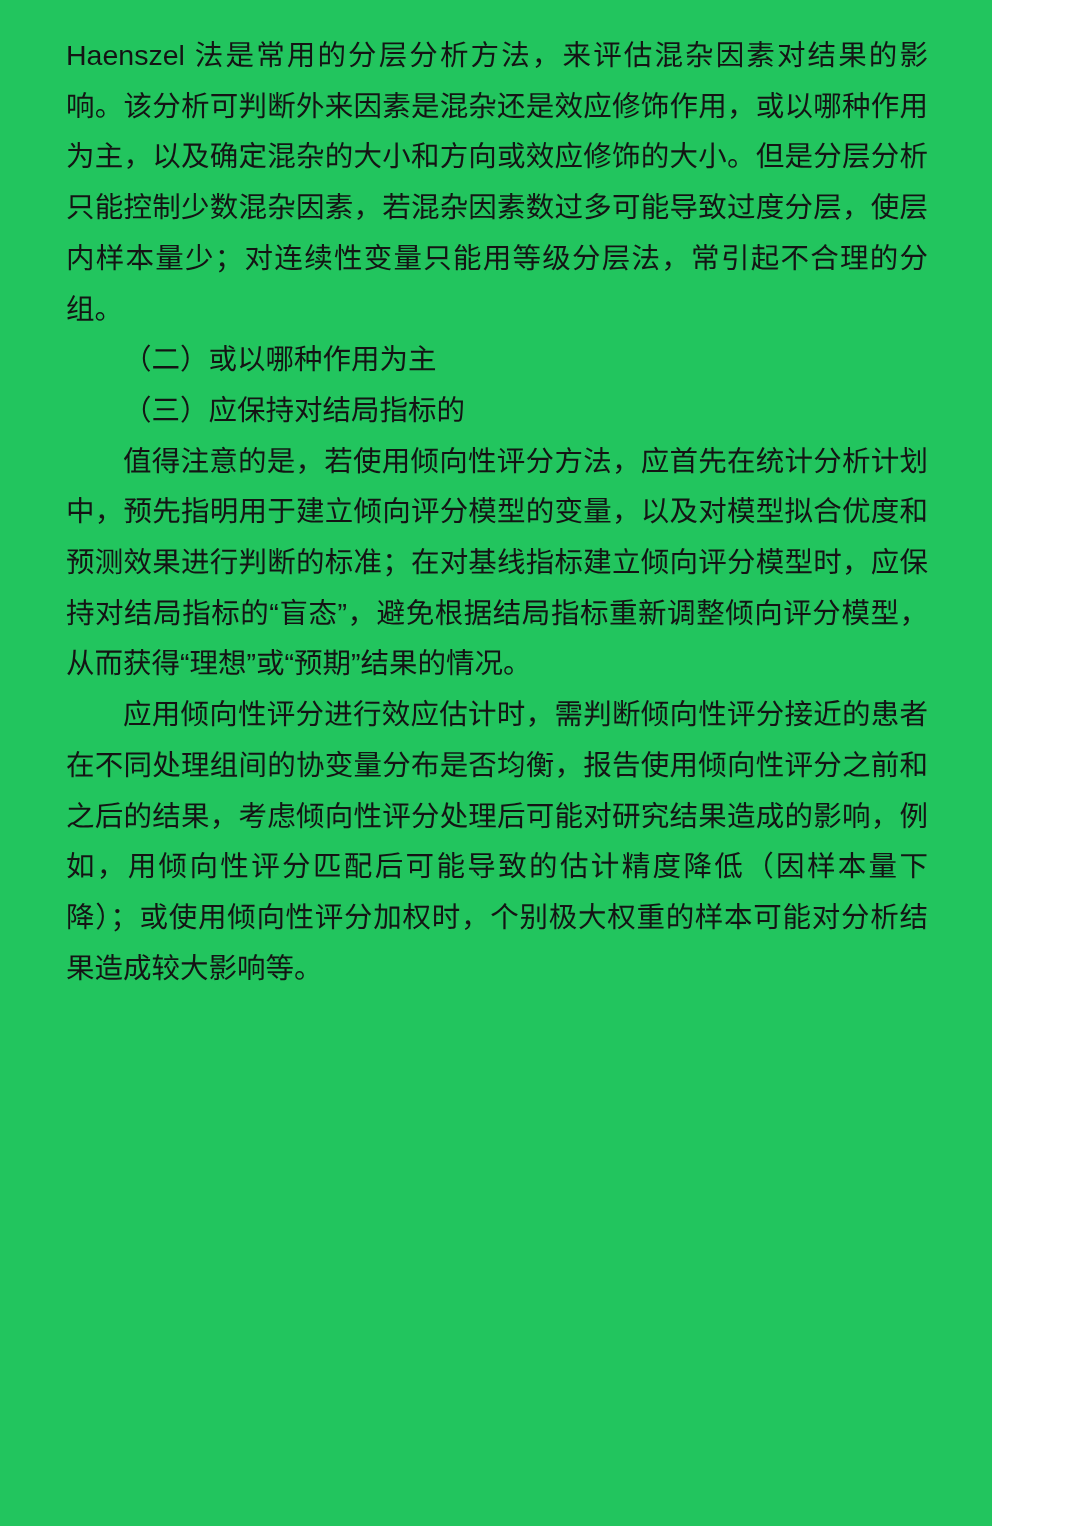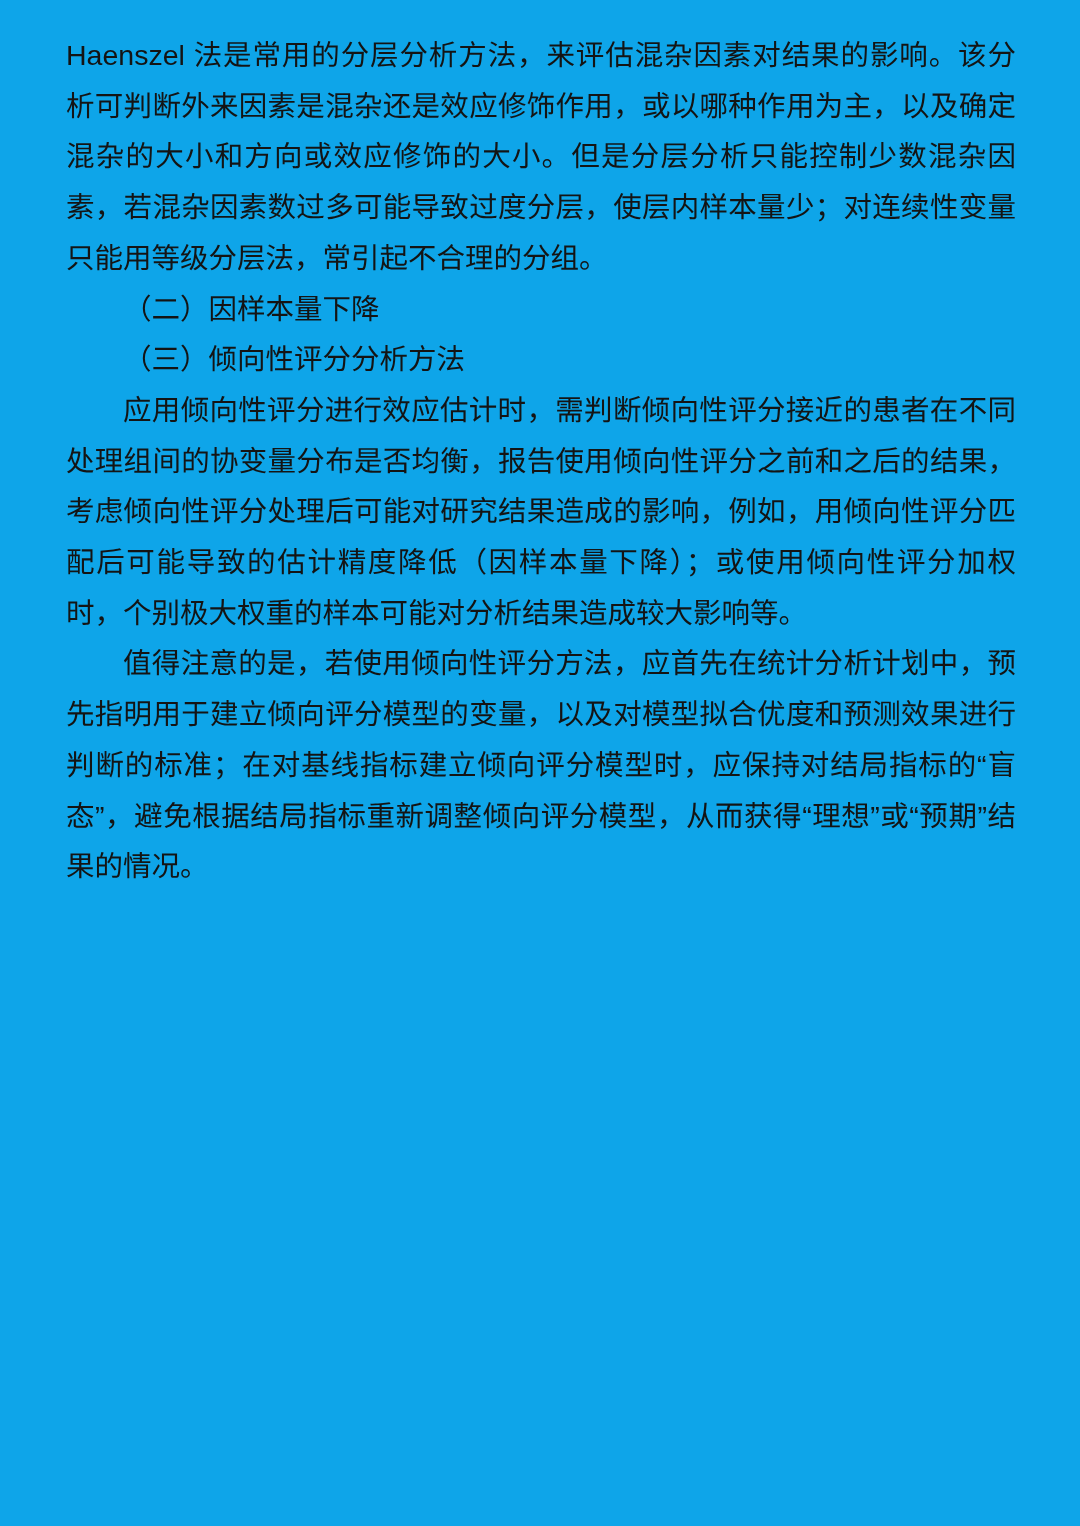--- a/index.html
+++ b/index.html
@@ -9,23 +9,23 @@
     background: #ffffff;
   }
   body {
     width: 1080px;
     height: 1526px;
     overflow: hidden;
     font-family: "Liberation Sans", sans-serif;
   }
   .page {
     box-sizing: border-box;
-    width: 1080px;
+    width: 992px;
     height: 1526px;
-    background: #0ea5e9;
+    background: #22c55e;
     padding: 30px 64px 0 66px;
   }
   .doc-text p {
     margin: 0;
     padding: 0;
     font-size: 28.5px;
     line-height: 50.7px;
     color: #141414;
     text-align: justify;
     text-justify: inter-ideograph;
@@ -37,18 +37,18 @@
   .doc-text p.no-indent {
     text-indent: 0;
   }
 </style>
 </head>
 <body>
 
 <div class="page">
   <div class="doc-text">
     <p class="no-indent">Haenszel 法是常用的分层分析方法，来评估混杂因素对结果的影响。该分析可判断外来因素是混杂还是效应修饰作用，或以哪种作用为主，以及确定混杂的大小和方向或效应修饰的大小。但是分层分析只能控制少数混杂因素，若混杂因素数过多可能导致过度分层，使层内样本量少；对连续性变量只能用等级分层法，常引起不合理的分组。</p>
-    <p>（二）因样本量下降</p>
-    <p>（三）倾向性评分分析方法</p>
+    <p>（二）或以哪种作用为主</p>
+    <p>（三）应保持对结局指标的</p>
+    <p>值得注意的是，若使用倾向性评分方法，应首先在统计分析计划中，预先指明用于建立倾向评分模型的变量，以及对模型拟合优度和预测效果进行判断的标准；在对基线指标建立倾向评分模型时，应保持对结局指标的“盲态”，避免根据结局指标重新调整倾向评分模型，从而获得“理想”或“预期”结果的情况。</p>
     <p>应用倾向性评分进行效应估计时，需判断倾向性评分接近的患者在不同处理组间的协变量分布是否均衡，报告使用倾向性评分之前和之后的结果，考虑倾向性评分处理后可能对研究结果造成的影响，例如，用倾向性评分匹配后可能导致的估计精度降低（因样本量下降）；或使用倾向性评分加权时，个别极大权重的样本可能对分析结果造成较大影响等。</p>
-    <p>值得注意的是，若使用倾向性评分方法，应首先在统计分析计划中，预先指明用于建立倾向评分模型的变量，以及对模型拟合优度和预测效果进行判断的标准；在对基线指标建立倾向评分模型时，应保持对结局指标的“盲态”，避免根据结局指标重新调整倾向评分模型，从而获得“理想”或“预期”结果的情况。</p>
   </div>
 </div>
 
 </body></html>

